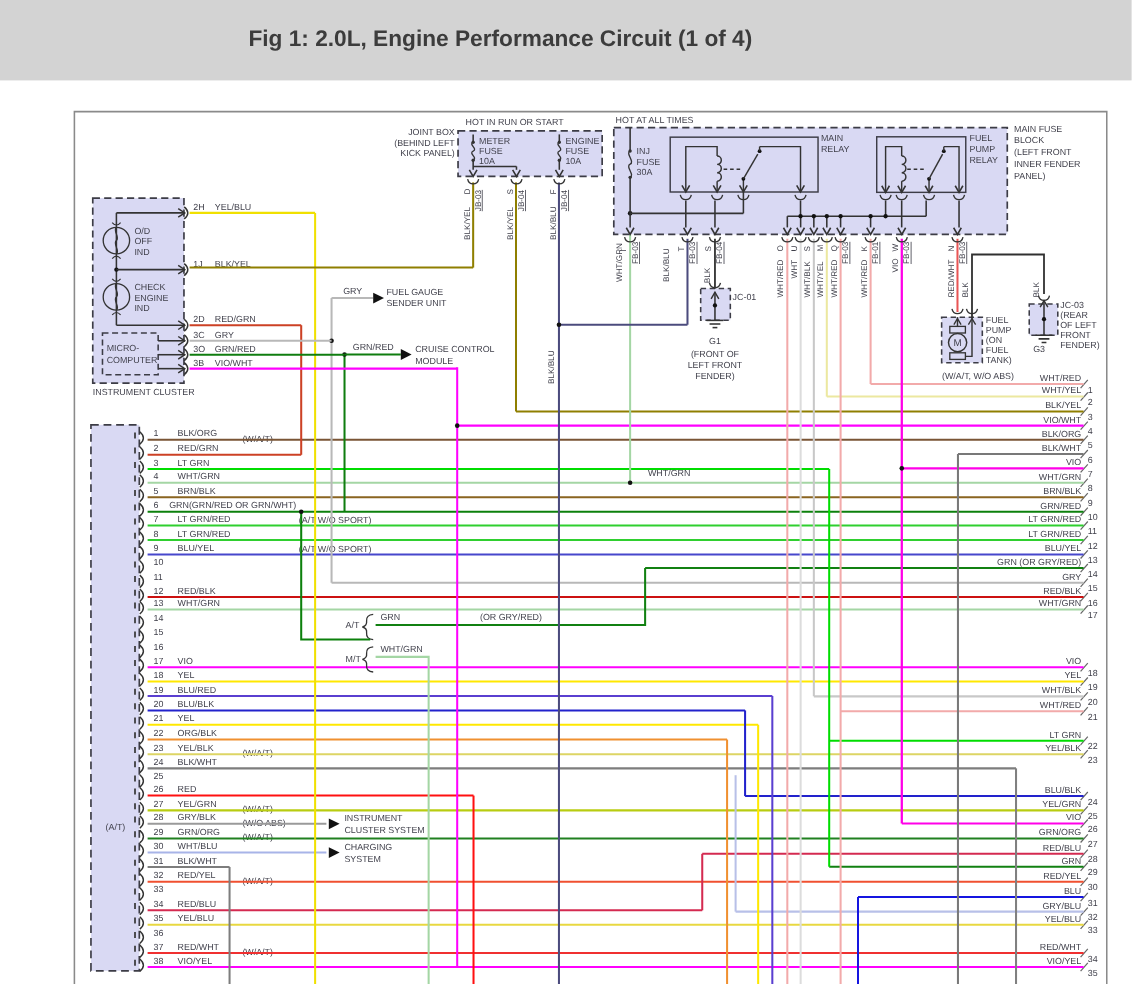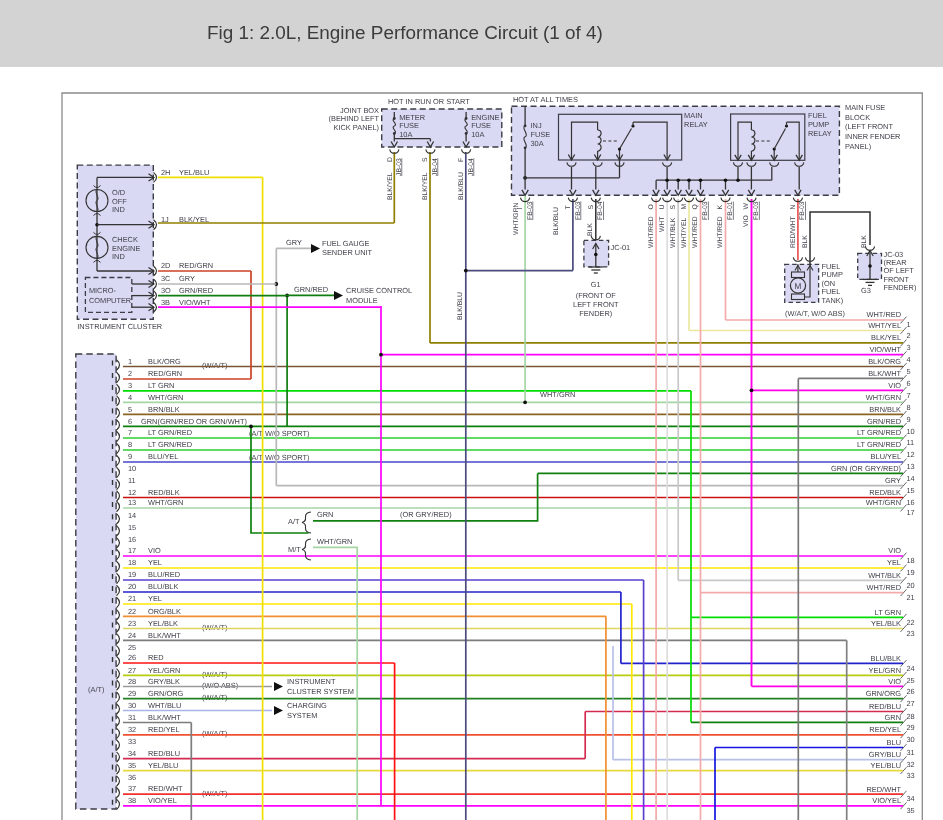--- a/index.html
+++ b/index.html
@@ -1,17 +1,17 @@
 <!DOCTYPE html>
 <html><head><meta charset="utf-8">
 <style>
 html,body{margin:0;padding:0;background:#fff;width:943px;height:820px;overflow:hidden}
 *{font-family:"Liberation Sans",sans-serif;}
 #hdr{position:absolute;left:0;top:0;width:943px;height:67px;background:#d3d3d3;}
-#hdr span{position:absolute;left:207px;top:22px;font-size:18.9px;color:#3c3c3c;}
+#hdr span{position:absolute;left:207px;top:22px;font-size:18.9px;color:#3c3c3c;font-weight:bold;}
 svg{position:absolute;left:0;top:0}
 </style></head>
 <body>
 <div id="hdr">
     <span>Fig 1: 2.0L, Engine Performance Circuit (1 of 4)</span>
   </div>
 <svg width="943" height="820" viewBox="0 0 943 820" text-rendering="geometricPrecision">
 <rect x="77.3" y="165.1" width="76" height="154.2" fill="#d9d9f3" stroke="#3c3c46" stroke-width="1.4" stroke-dasharray="6 3.5"></rect>
 <rect x="85.4" y="277.5" width="46.4" height="34.8" fill="#d9d9f3" stroke="#3c3c46" stroke-width="1.3" stroke-dasharray="5 3"></rect>
 <rect x="381.7" y="109" width="120.1" height="38" fill="#d9d9f3" stroke="#3c3c46" stroke-width="1.4" stroke-dasharray="6 3.5"></rect>

